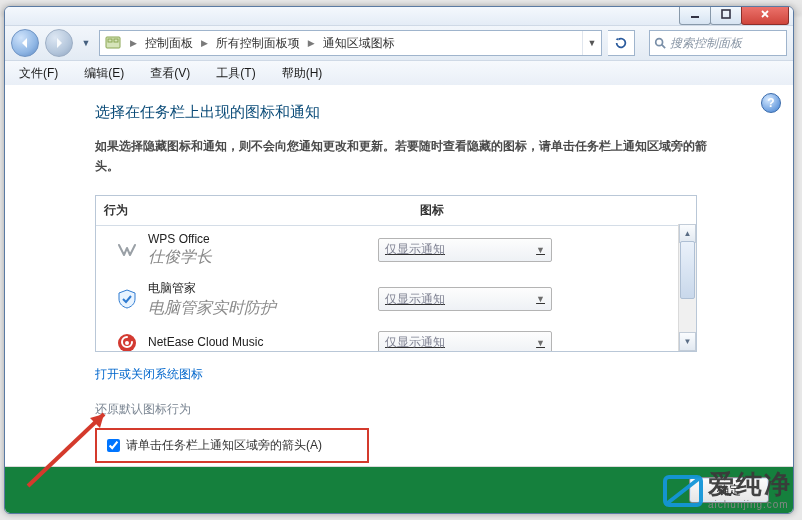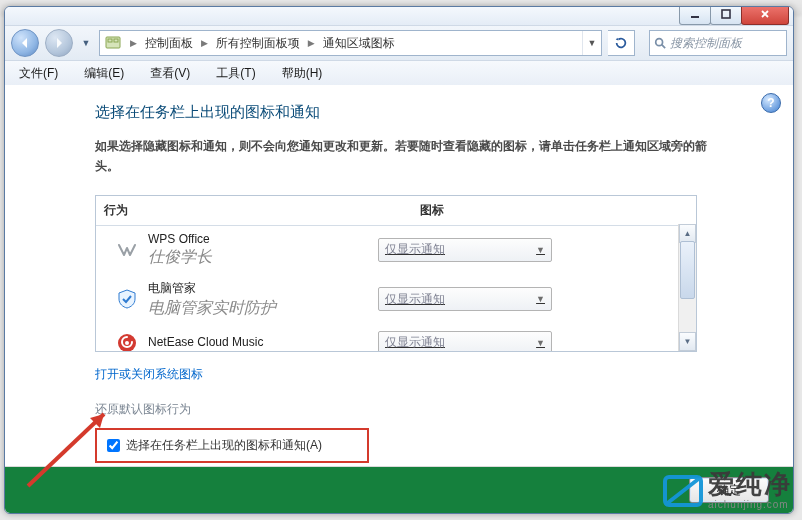--- a/index.html
+++ b/index.html
@@ -240,21 +240,21 @@
           </div>
         </div>
 
         <div class="links">
           <span class="link">打开或关闭系统图标</span>
         </div>
         <div class="subhead">还原默认图标行为</div>
 
         <label class="checkrow">
           <input type="checkbox" checked="" style="">
-          <span>选择在任务栏上出现的图标和通知(A)</span>
+          <span>请单击任务栏上通知区域旁的箭头(A)</span>
         </label>
       </div>
 
       <div class="btnbar">
         <div class="okbtn">确定</div>
       </div>
     </div>
   </div>
 
   <div class="arrow">

